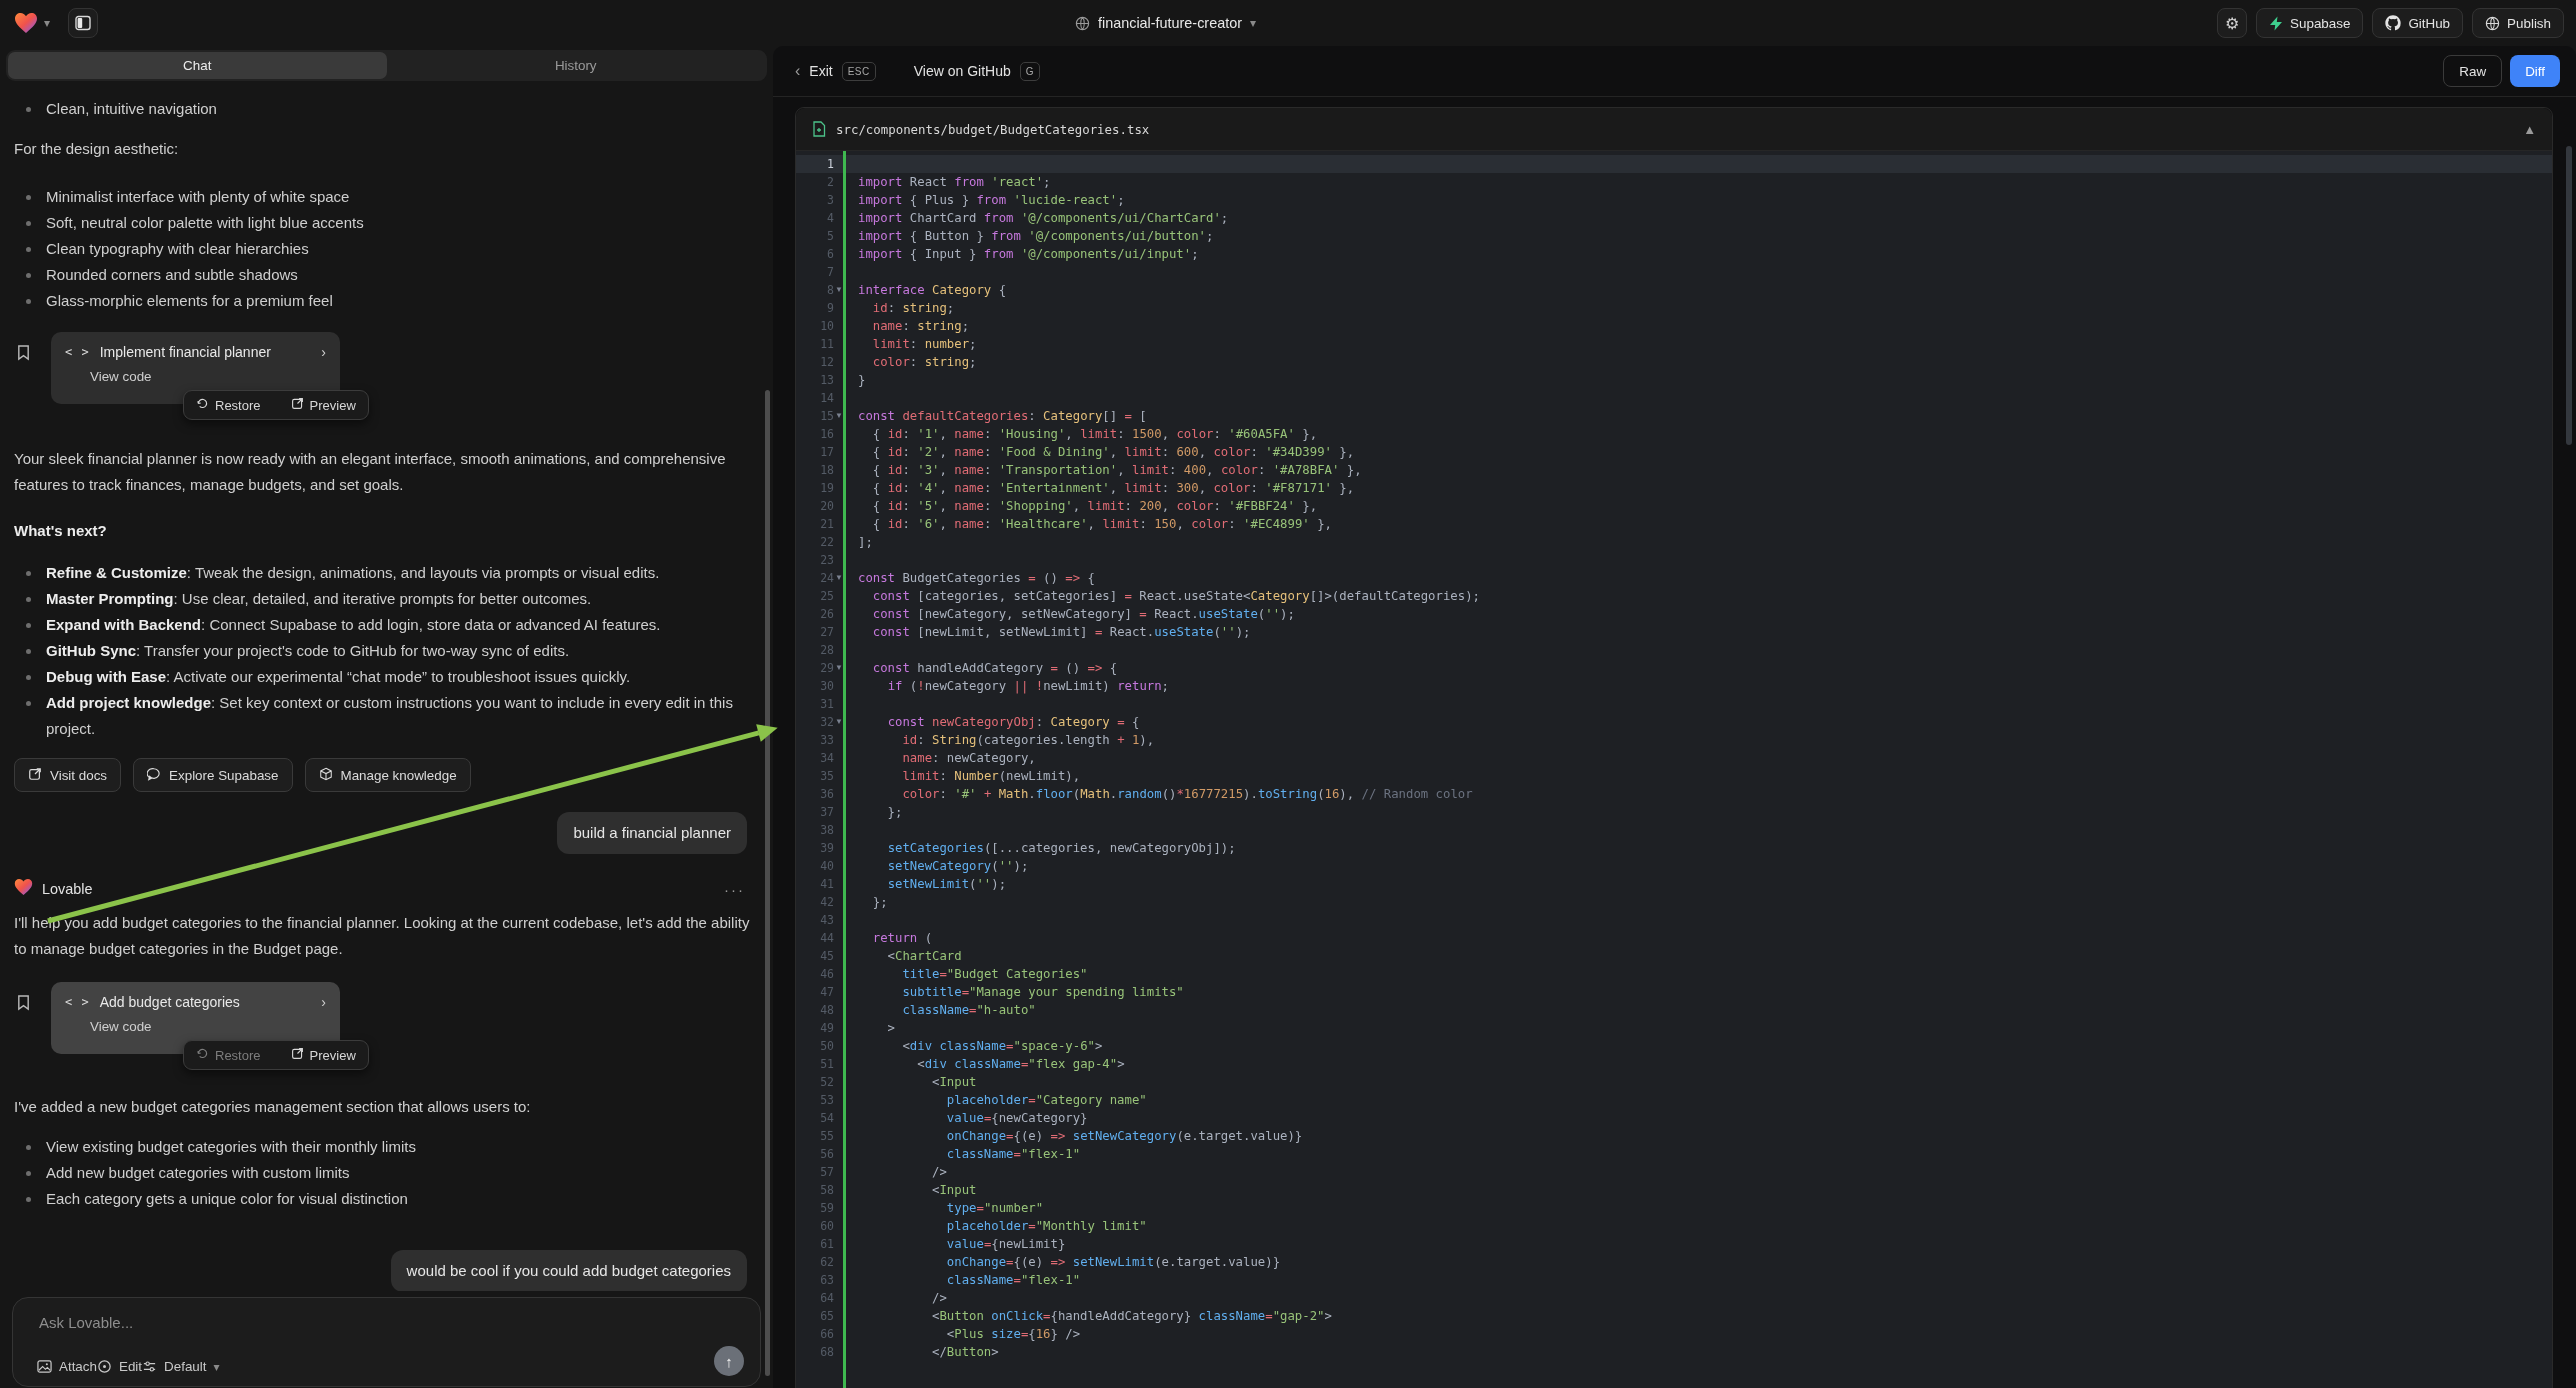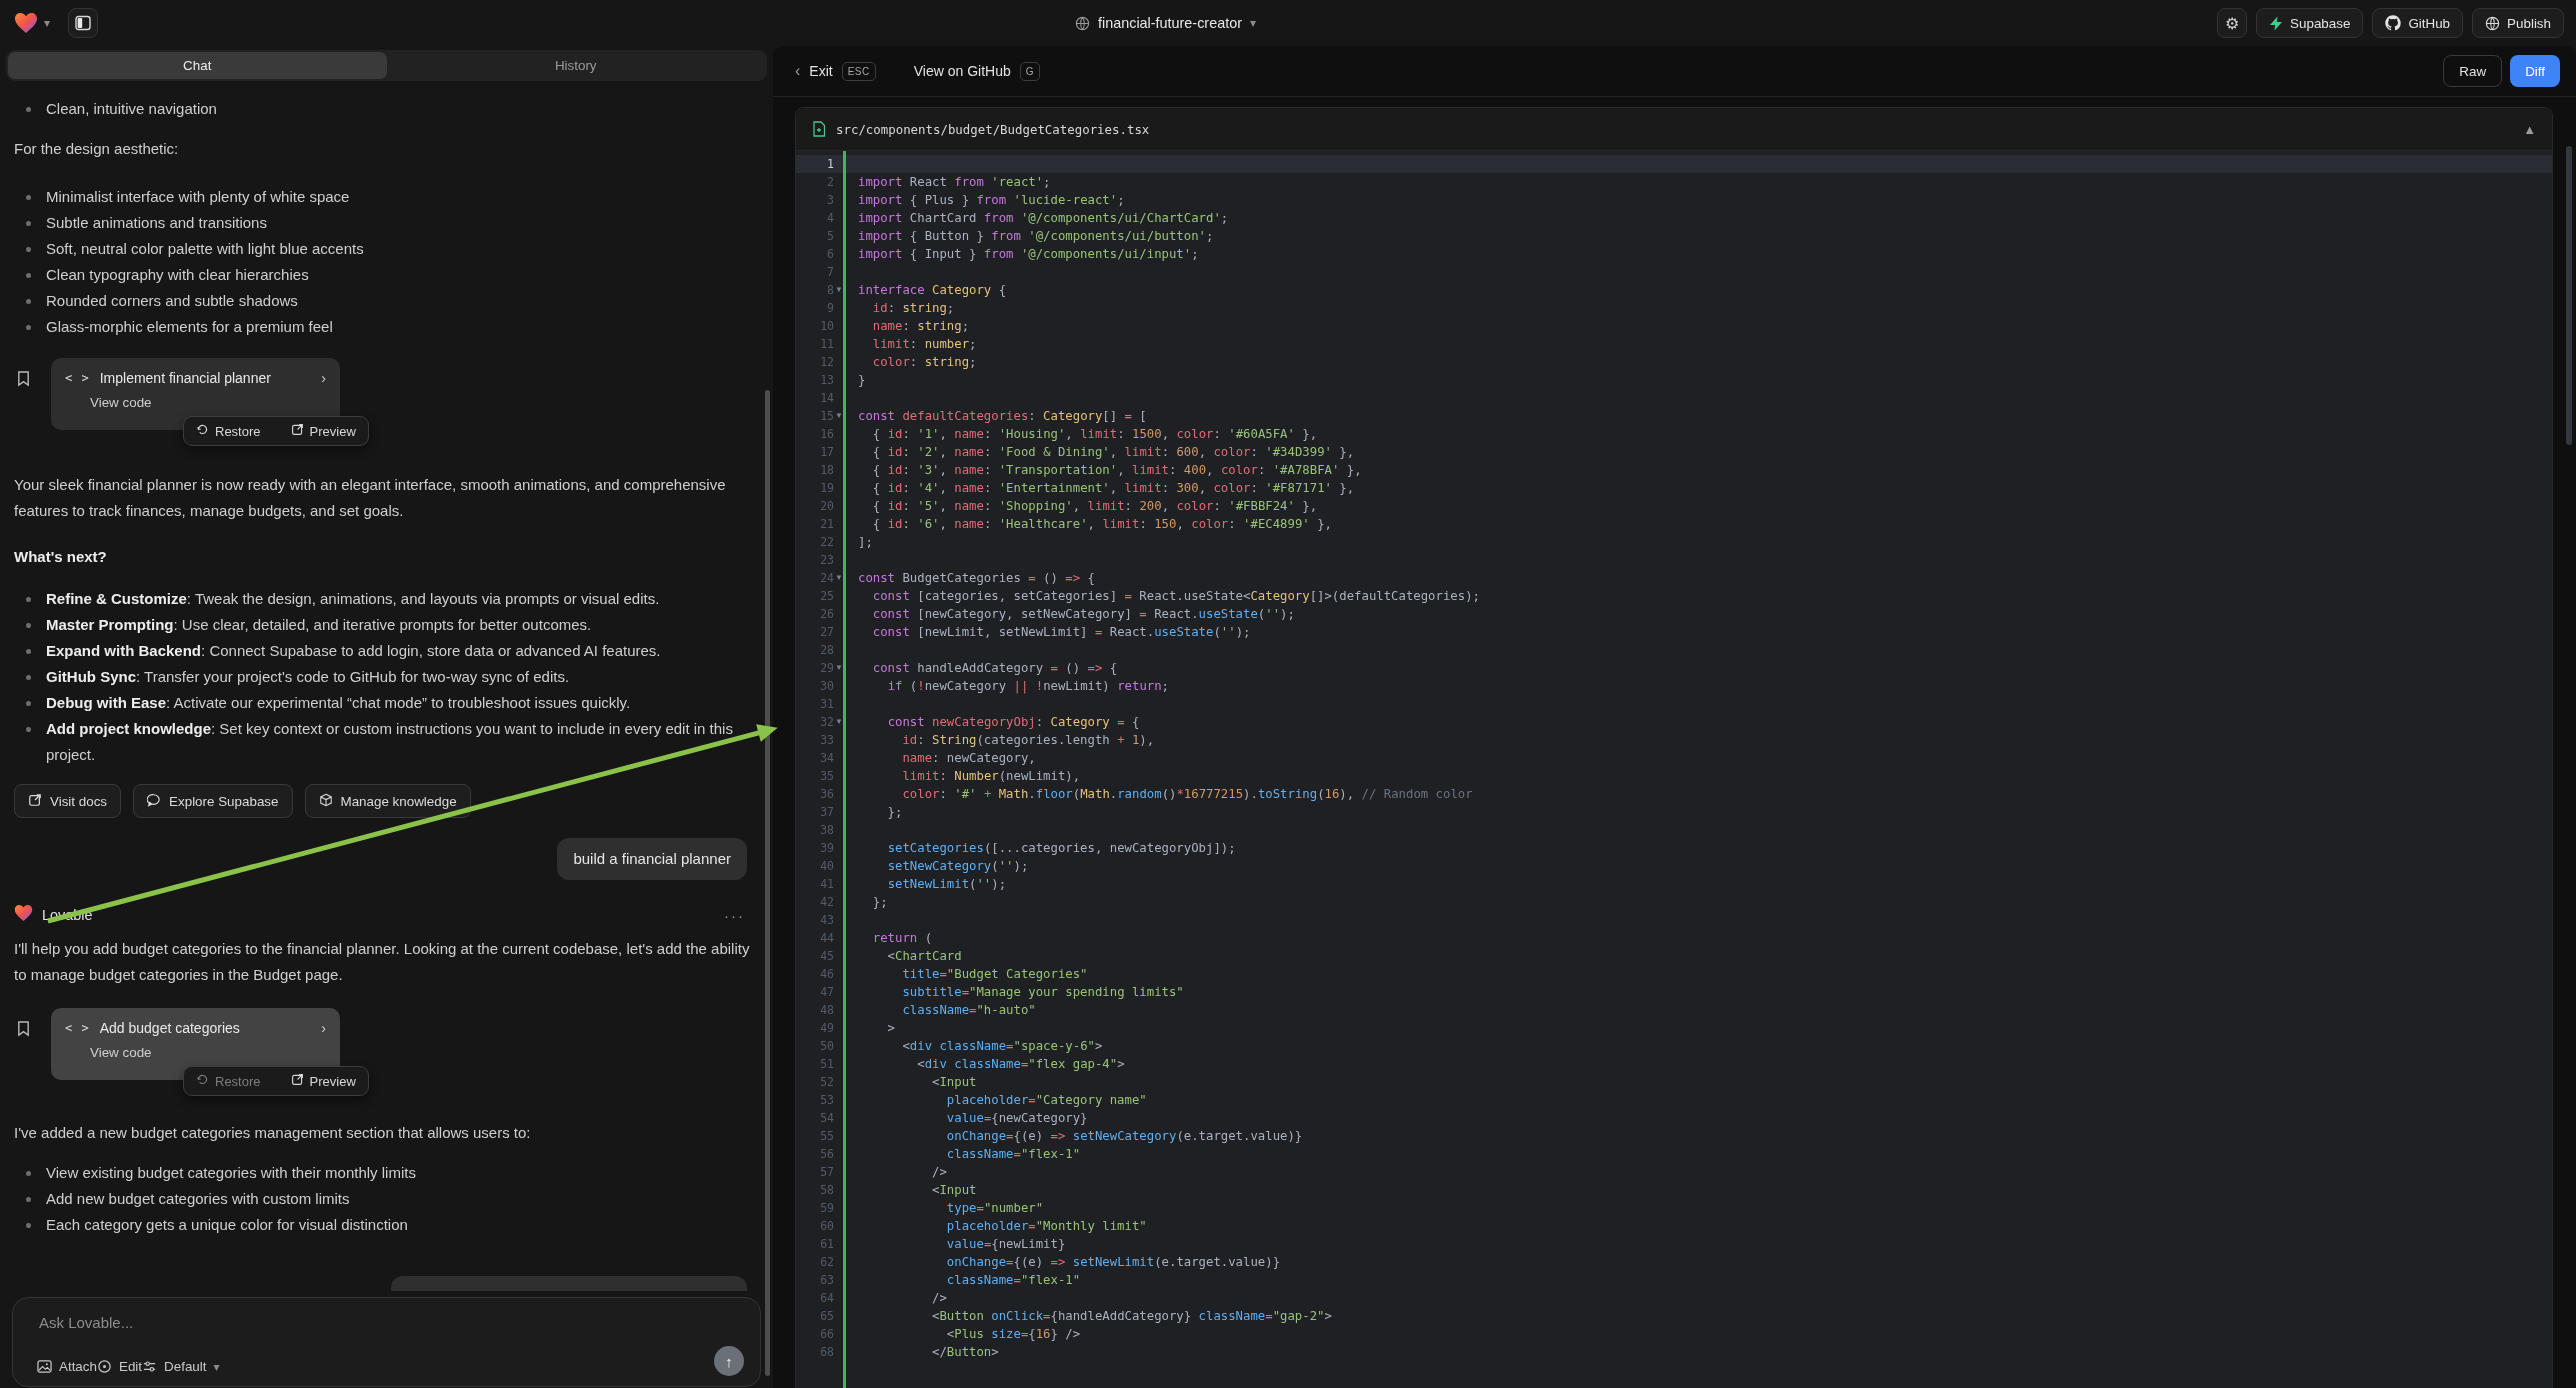--- a/index.html
+++ b/index.html
@@ -188,21 +188,20 @@
     <div class="tab">History</div>
   </div>
   <div class="chat-scroll">
     <div class="chat-content">
         <ul class="b-bullets" style="margin-top: 6px;">
           <li>Clean, intuitive navigation</li>
         </ul>
         <div class="b-paragraph" style="margin-top: 14px;">For the design aesthetic:</div>
         <ul class="b-bullets" style="margin-top: 22px;">
           <li>Minimalist interface with plenty of white space</li>
-          <li>Subtle animations and transitions</li>
           <li>Soft, neutral color palette with light blue accents</li>
           <li>Clean typography with clear hierarchies</li>
           <li>Rounded corners and subtle shadows</li>
           <li>Glass-morphic elements for a premium feel</li>
         </ul>
         <div class="tool-wrap" style="margin-top: 18px;">
           <span class="bm-icon"><svg width="15" height="17" viewBox="0 0 16 18">
               <path d="M3 2 h10 v14 l-5 -3.6 -5 3.6 z" fill="none" stroke="currentColor" stroke-width="1.5"></path>
             </svg></span>
           <div class="tool-card">

